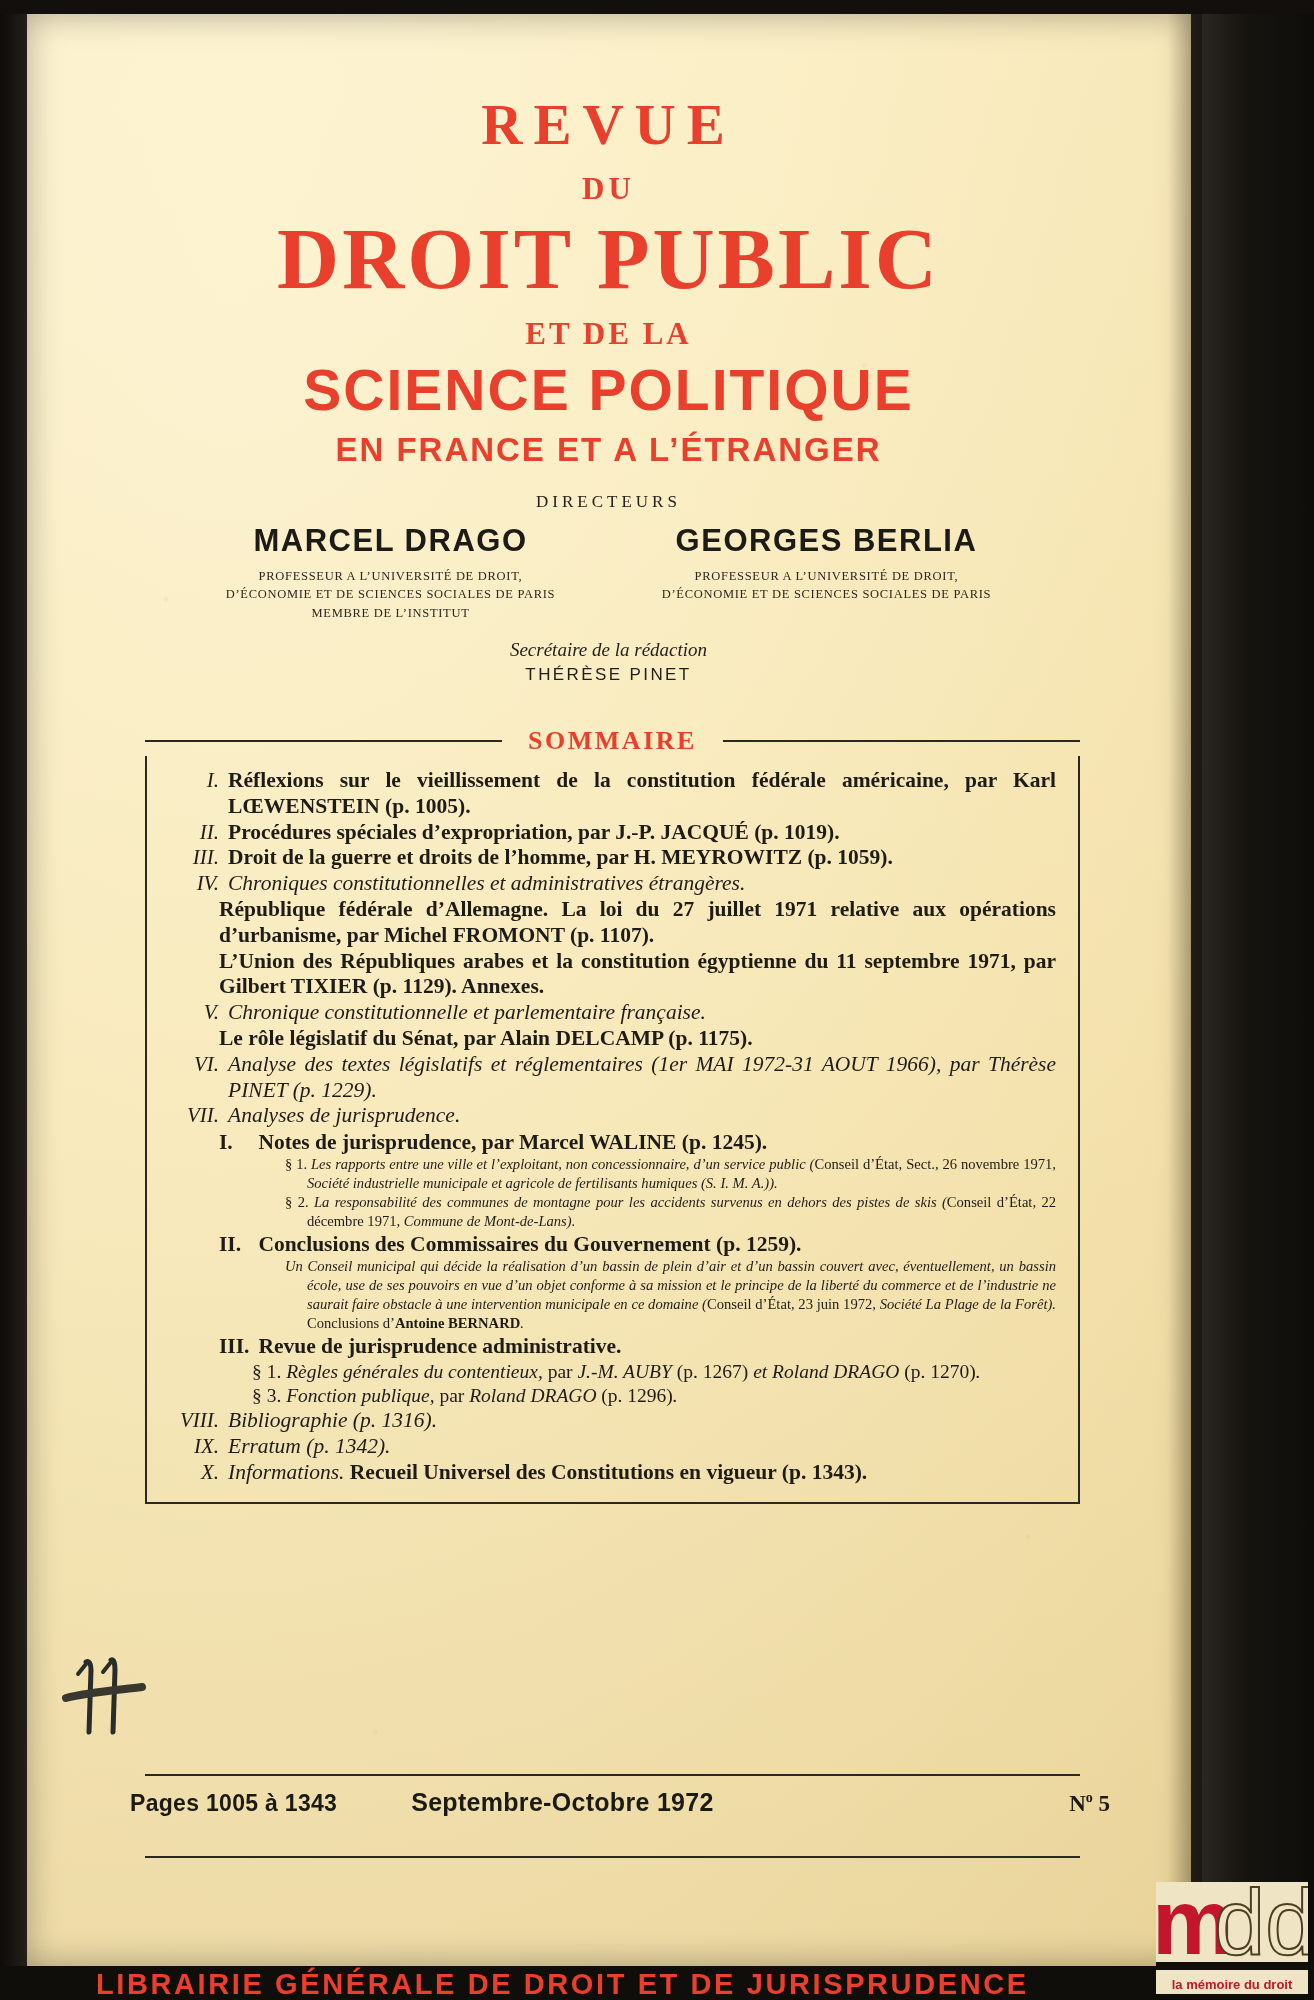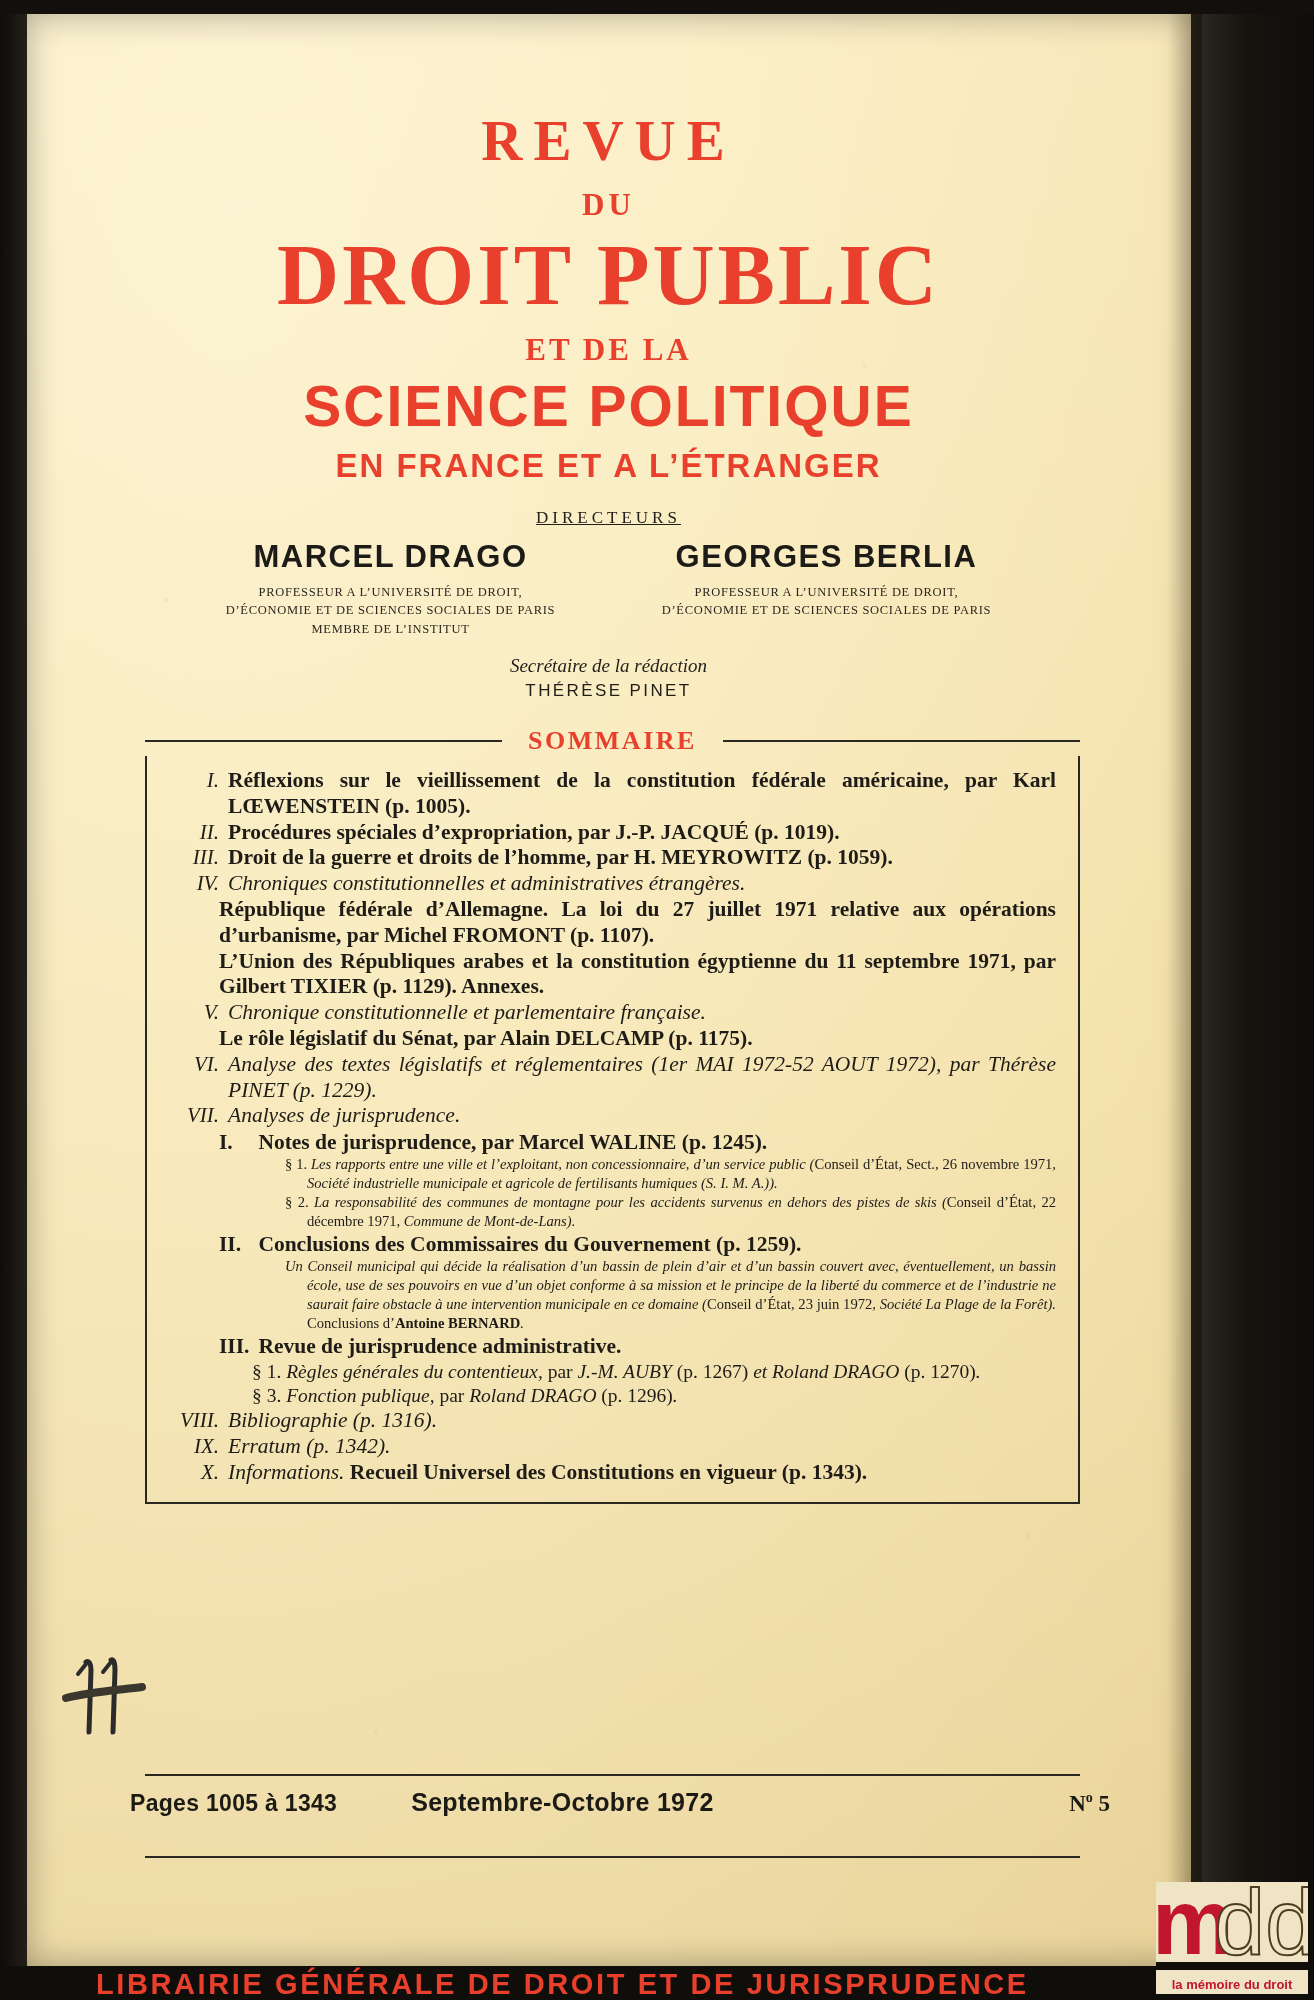--- a/index.html
+++ b/index.html
@@ -80,21 +80,21 @@
   }
   .left-dark {
     position: absolute;
     left: 0; top: 0;
     width: 27px; height: 2000px;
     background: linear-gradient(90deg, #0e0c09 0%, #241f19 100%);
   }
 
   
   .red { color: #e8402c; }
-  .masthead { position: absolute; left: 26px; top: 16px; width: 1165px; text-align: center; }
+  .masthead { position: absolute; left: 26px; top: 0; width: 1165px; text-align: center; }
 
   .t-revue {
     margin-top: 96px;
     font-family: "Liberation Serif", serif;
     font-size: 57px;
     letter-spacing: 11px;
     font-weight: 700;
     line-height: 1;
   }
   .t-du {
@@ -135,21 +135,20 @@
     line-height: 1;
   }
 
   
   .directeurs-label {
     margin-top: 26px;
     font-family: "Liberation Serif", serif;
     font-size: 17px;
     letter-spacing: 4px;
     color: #23201c;
-    text-decoration: underline;
   }
   .dir-row {
     margin-top: 12px;
     display: flex;
     justify-content: center;
     align-items: flex-start;
   }
   .dir-col { width: 436px; text-align: center; }
   .dir-name {
     font-family: "Liberation Sans", sans-serif;
@@ -422,21 +421,21 @@
         </div>
         <div class="txt roman ind1 j2">République fédérale d’Allemagne. La loi du 27 juillet 1971 relative aux opérations d’urbanisme, par Michel FROMONT (p. 1107).</div>
         <div class="txt roman ind1 j2">L’Union des Républiques arabes et la constitution égyptienne du 11 septembre 1971, par Gilbert TIXIER (p. 1129). Annexes.</div>
         <div class="toc-line">
           <div class="num">V.</div>
           <div class="txt ital j2">Chronique constitutionnelle et parlementaire française.</div>
         </div>
         <div class="txt roman ind1 j2">Le rôle législatif du Sénat, par Alain DELCAMP (p. 1175).</div>
         <div class="toc-line">
           <div class="num">VI.</div>
-          <div class="txt ital j2">Analyse des textes législatifs et réglementaires (1er MAI 1972-52 AOUT 1972), par Thérèse PINET (p. 1229).</div>
+          <div class="txt ital j2">Analyse des textes législatifs et réglementaires (1er MAI 1972-31 AOUT 1966), par Thérèse PINET (p. 1229).</div>
         </div>
         <div class="toc-line">
           <div class="num">VII.</div>
           <div class="txt ital j2">Analyses de jurisprudence.</div>
         </div>
         <div class="sub-head ind1"><span class="rn">I.</span> Notes de jurisprudence, par Marcel WALINE (p. 1245).</div>
         <div class="para j2"><span class="sq">§ 1.</span> Les rapports entre une ville et l’exploitant, non concessionnaire, d’un service public (<span class="up">Conseil d’État</span>, <span class="up">Sect.,</span> <span class="up">26 novembre 1971</span>, Société industrielle municipale et agricole de fertilisants humiques (S. I. M. A.)).</div>
         <div class="para j2"><span class="sq">§ 2.</span> La responsabilité des communes de montagne pour les accidents survenus en dehors des pistes de skis (<span class="up">Conseil d’État</span>, <span class="up">22 décembre 1971</span>, Commune de Mont-de-Lans).</div>
         <div class="sub-head ind1"><span class="rn">II.</span> Conclusions des Commissaires du Gouvernement (p. 1259).</div>
         <div class="para j2">Un Conseil municipal qui décide la réalisation d’un bassin de plein d’air et d’un bassin couvert avec, éventuellement, un bassin école, use de ses pouvoirs en vue d’un objet conforme à sa mission et le principe de la liberté du commerce et de l’industrie ne saurait faire obstacle à une intervention municipale en ce domaine (<span class="up">Conseil d’État</span>, <span class="up">23 juin 1972</span>, Société La Plage de la Forêt). <span class="up">Conclusions d’</span><span class="bold">Antoine BERNARD</span>.</div>

